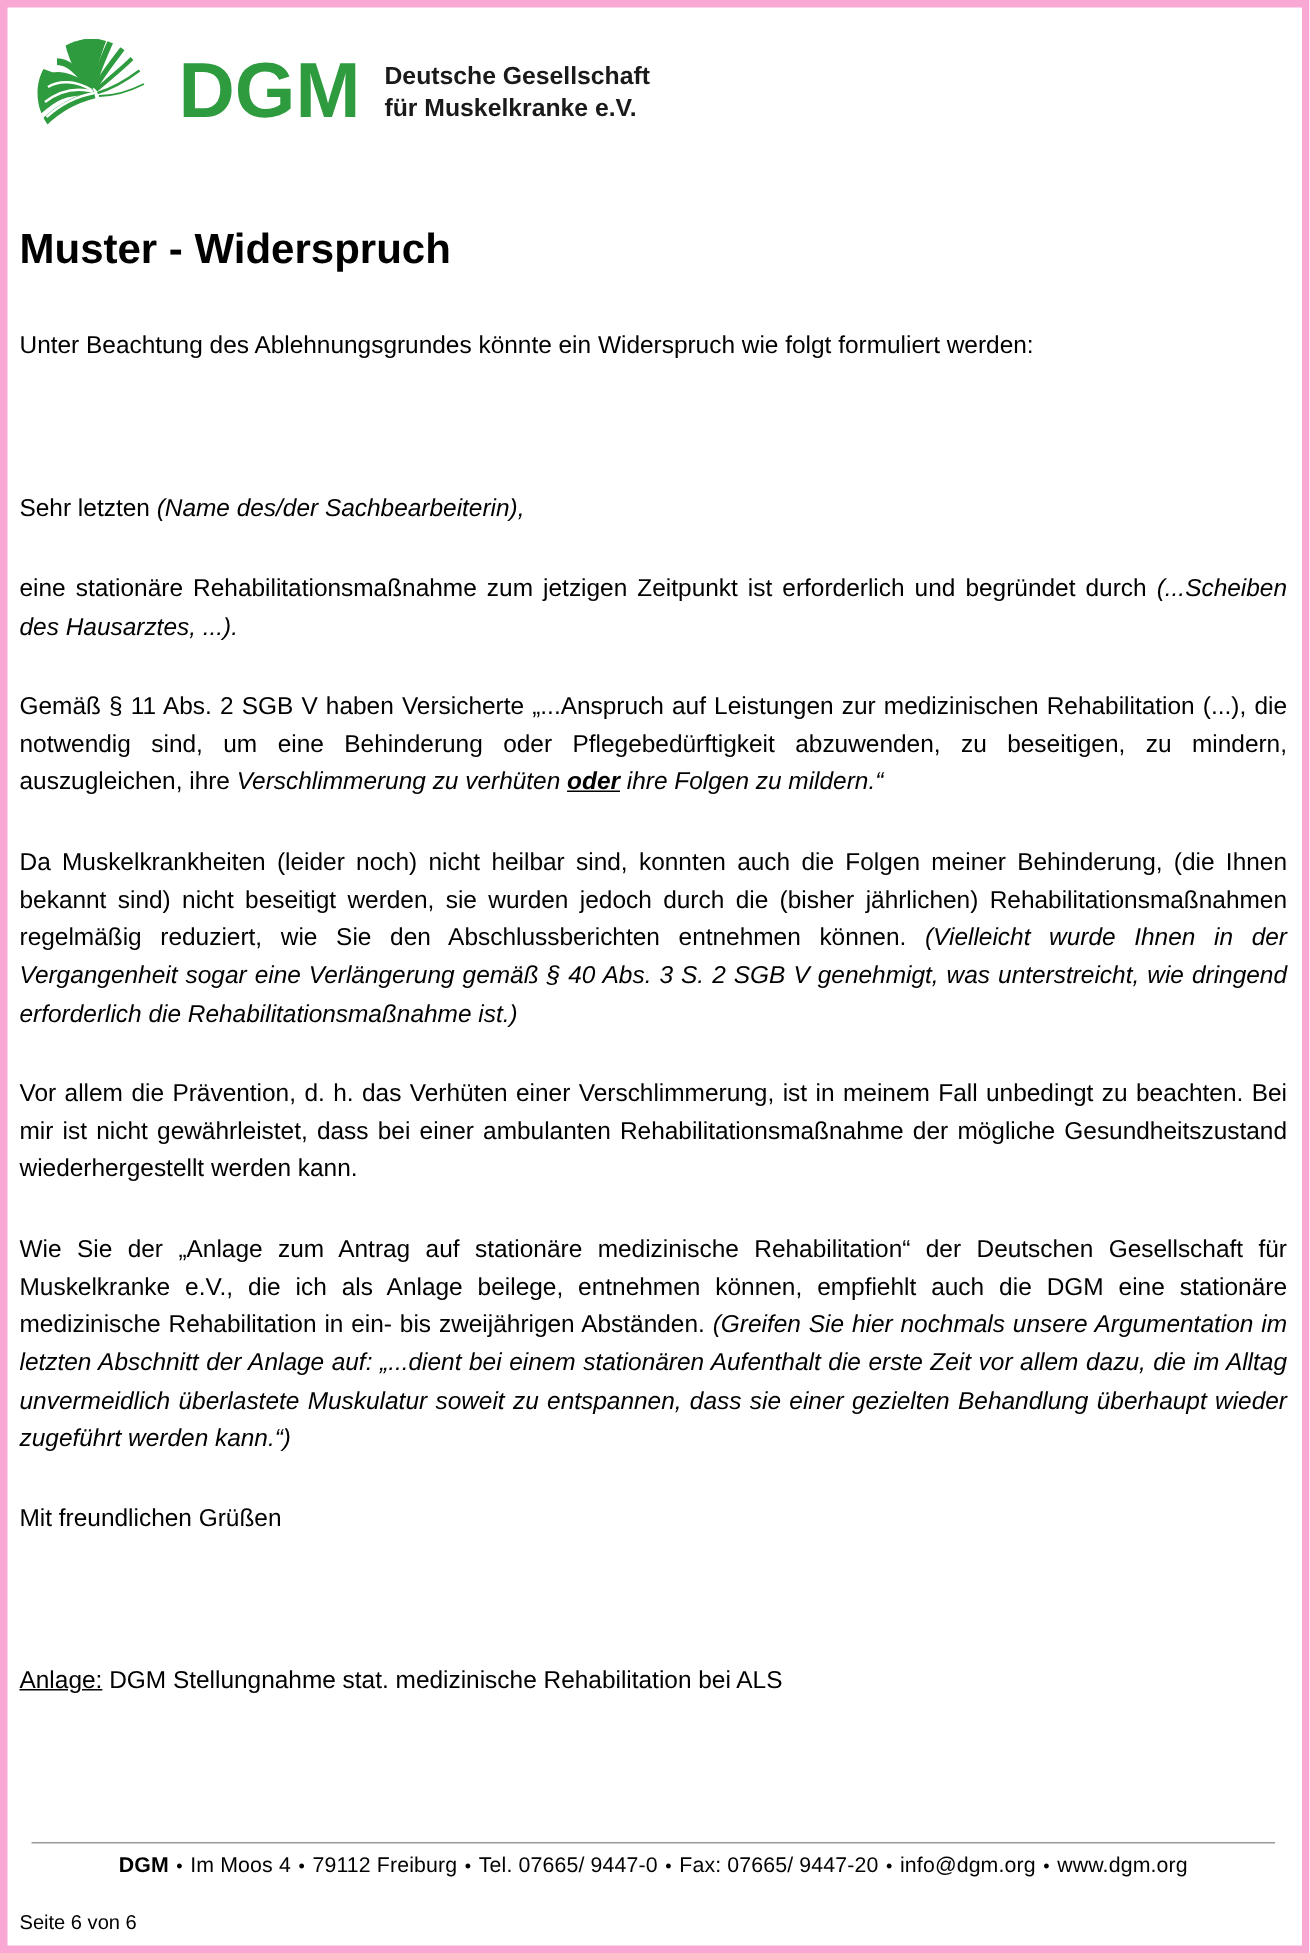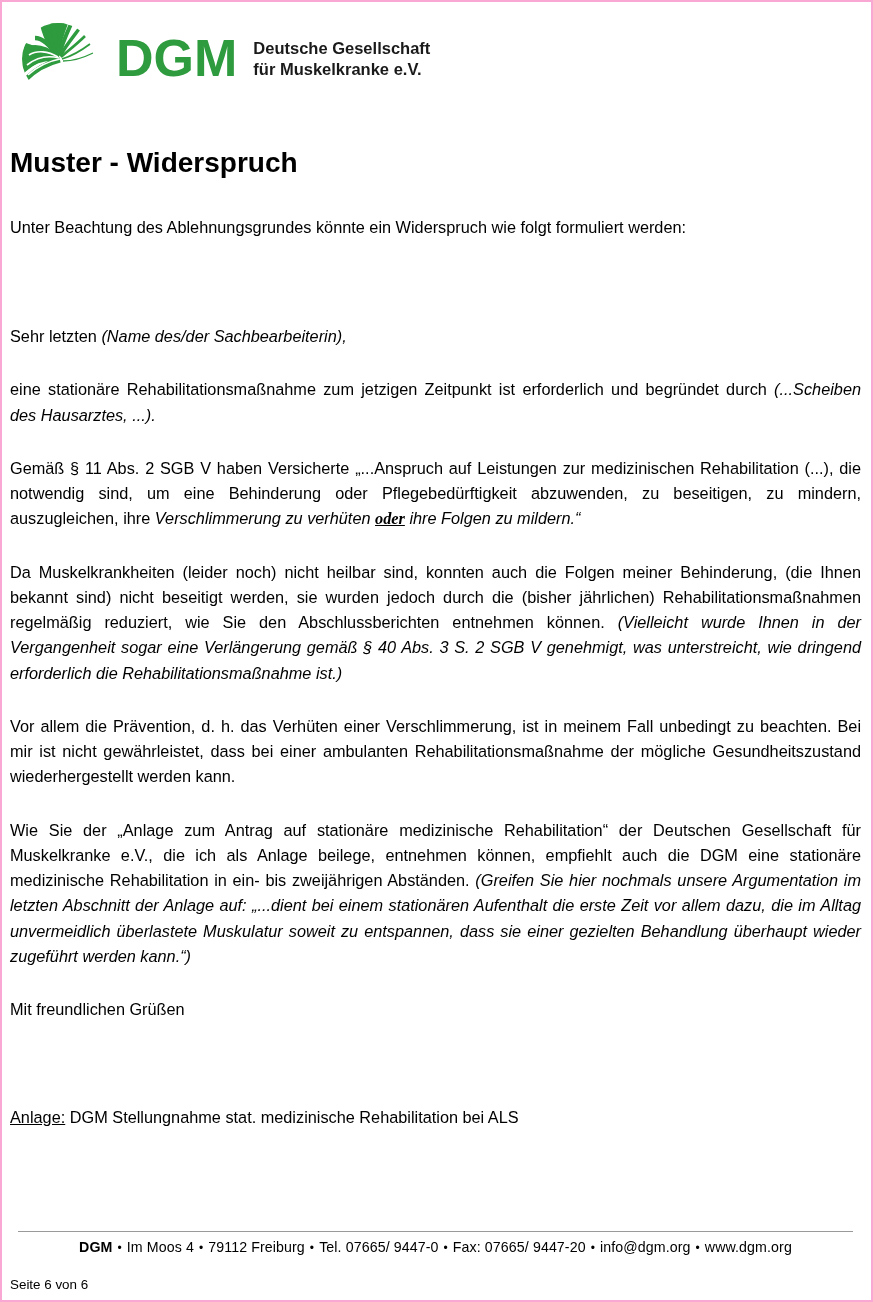--- a/index.html
+++ b/index.html
@@ -9,21 +9,21 @@
   }
   body {
     font-family: "Liberation Sans", sans-serif;
   }
   .page {
     position: relative;
     width: 873px;
     height: 1302px;
     box-sizing: border-box;
     background: #ffffff;
-    border: 2px solid #f9a8d4;
+    border: 5px solid #f9a8d4;
     overflow: hidden;
   }
   .page-inner {
     position: relative;
     width: 100%;
     height: 100%;
     box-sizing: border-box;
     padding: 0 10px 0 8px;
   }
 
@@ -82,21 +82,21 @@
   }
   p.para.tight { margin-bottom: 0; margin-top: 39px; }
   .gap-sm { height: 10px; }
   .gap-md { height: 26px; }
   .gap-lg { height: 40px; }
 
   .u { text-decoration: underline; }
   .i { font-style: italic; }
   .b { font-weight: bold; }
   .bi { font-weight: normal; font-style: italic; }
-  .biu { font-weight: bold; font-style: italic; text-decoration: underline; font-family: Liberation Serif, serif; }
+  .biu { font-weight: bold; font-style: italic; text-decoration: underline; }
 
   
   .footer {
     position: absolute;
     left: 8px;
     right: 10px;
     bottom: 8px;
   }
   .footer-rule {
     border-top: 1px solid #9a9a9a;

